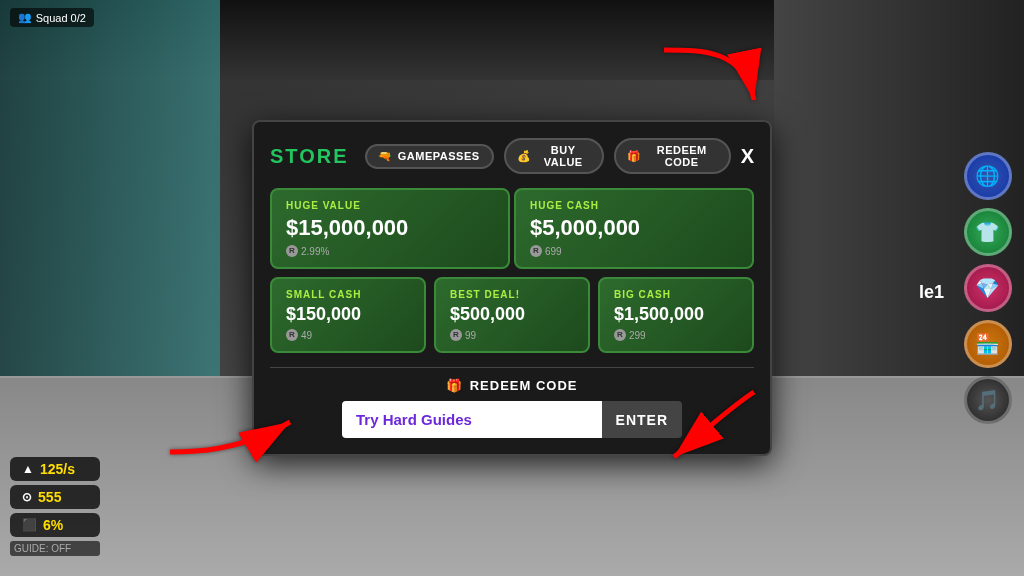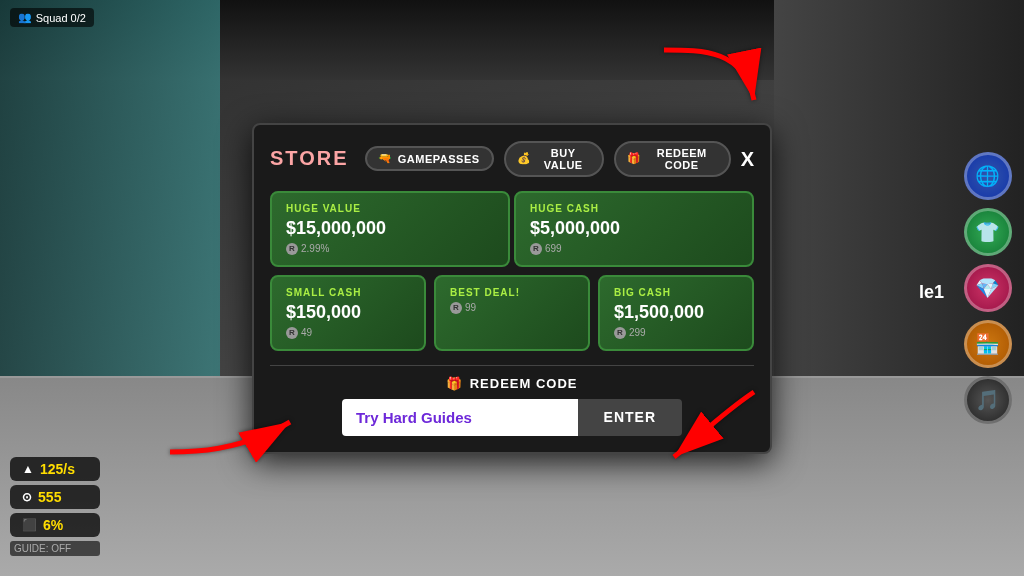--- a/index.html
+++ b/index.html
@@ -171,21 +171,21 @@
 
     
     .modal-header {
       display: flex;
       align-items: center;
       gap: 10px;
       margin-bottom: 14px;
     }
 
     .store-title {
-      color: #fca5a5;
+      color: #22c55e;
       font-size: 20px;
       font-weight: 900;
       letter-spacing: 2px;
       margin-right: 6px;
     }
 
     .header-btn {
       background: #333;
       border: 2px solid #555;
       border-radius: 20px;
@@ -239,21 +239,21 @@
       color: #aaee44;
       font-size: 10px;
       font-weight: 900;
       letter-spacing: 1px;
       text-transform: uppercase;
       margin-bottom: 4px;
     }
 
     .product-price {
       color: white;
-      font-size: 18px;
+      font-size: 22px;
       font-weight: 900;
       margin-bottom: 4px;
     }
 
     .product-card.small .product-price {
       font-size: 18px;
     }
 
     .product-badge {
       color: #aaa;
@@ -317,21 +317,21 @@
       font-size: 15px;
       font-weight: bold;
       color: #6d28d9;
       outline: none;
     }
 
     .enter-btn {
       background: #444;
       border: none;
       border-radius: 0 4px 4px 0;
-      padding: 10px 26px;
+      padding: 10px 14px;
       color: white;
       font-size: 14px;
       font-weight: 900;
       letter-spacing: 1px;
       cursor: pointer;
     }
 
     
     .arrow {
       position: absolute;
@@ -492,20 +492,21 @@
       <div class="product-card small">
         <div class="product-label">SMALL CASH</div>
         <div class="product-price">$150,000</div>
         <div class="product-badge">
           <span class="robux-icon">R</span>
           <span>49</span>
         </div>
       </div>
       <div class="product-card small">
         <div class="product-label">BEST DEAL!</div>
+        <div class="product-price">$500,000</div>
         <div class="product-badge">
           <span class="robux-icon">R</span>
           <span>99</span>
         </div>
       </div>
       <div class="product-card small">
         <div class="product-label">BIG CASH</div>
         <div class="product-price">$1,500,000</div>
         <div class="product-badge">
           <span class="robux-icon">R</span>

